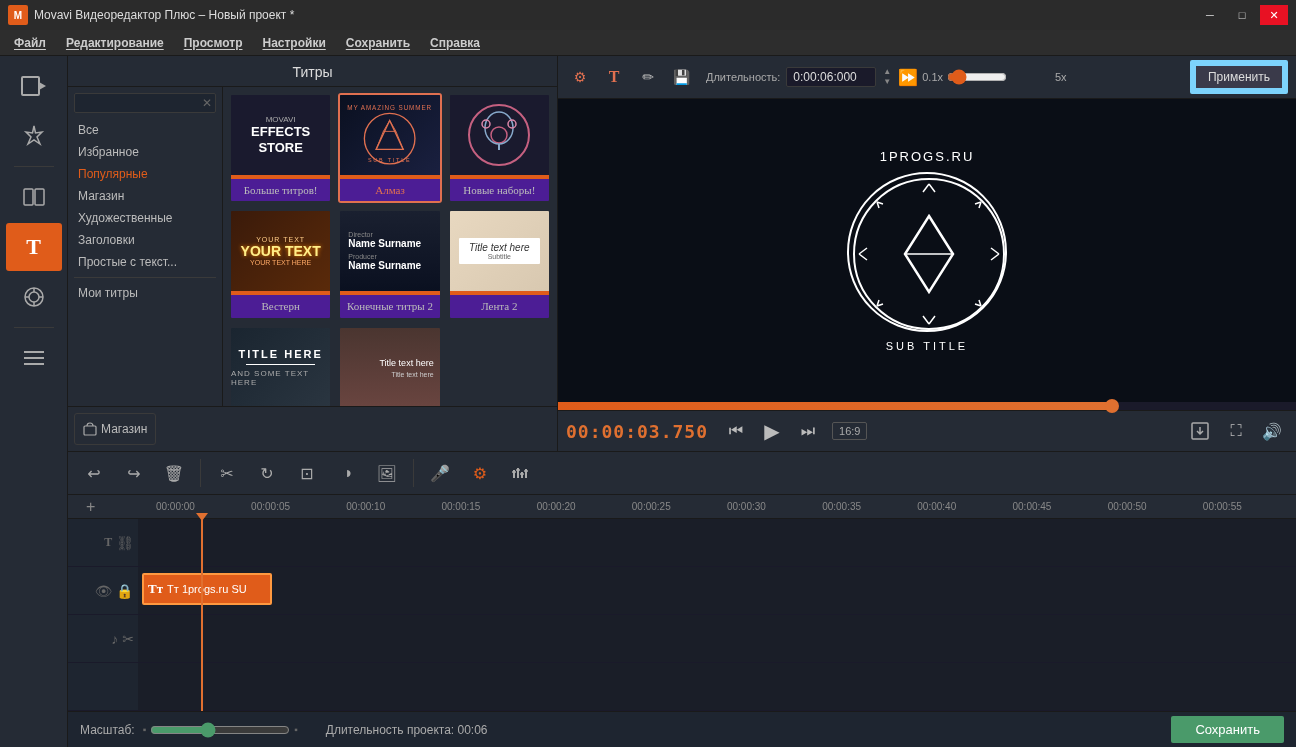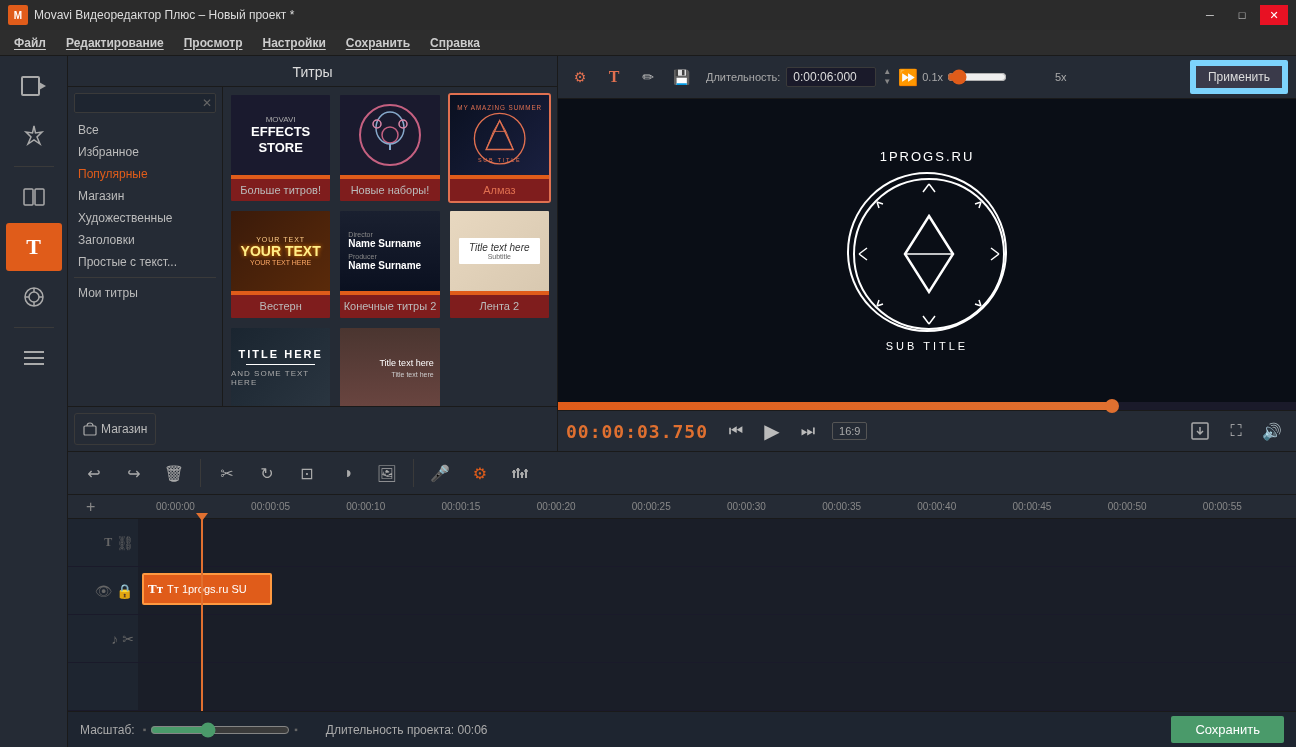--- a/index.html
+++ b/index.html
@@ -164,22 +164,23 @@
       height: 80px;
       background: #1a1a2e;
       position: relative;
       overflow: hidden;
     }
     .title-card .card-label {
       text-align: center;
       padding: 4px 2px;
       font-size: 11px;
       color: #bbb;
-      background: #7f1d1d;
+      background: #4c1d95;
       line-height: 1.3;
+      font-family: Liberation Serif, serif;
     }
     
     .thumb-store { background: linear-gradient(135deg, #1a1a2e, #2a1a3e); display: flex; flex-direction: column; align-items: center; justify-content: center; color: white; }
     .thumb-store .store-movavi { font-size: 8px; color: #aaa; }
     .thumb-store .store-title { font-size: 13px; font-weight: bold; color: white; text-align: center; line-height: 1.2; }
     
     .thumb-new { background: radial-gradient(circle, #2a3a4a, #1a2030); display: flex; align-items: center; justify-content: center; }
 
     #titles-bottom {
       padding: 6px;
@@ -580,56 +581,56 @@
 
               <div class="title-card">
                 <div class="thumb thumb-store">
                   <div class="store-movavi">MOVAVI</div>
                   <div class="store-title">EFFECTS<br>STORE</div>
                 </div>
                 <div class="card-accent-bar"></div>
                 <div class="card-label">Больше титров!</div>
               </div>
 
-              <div class="title-card">
-                <div class="thumb thumb-new">
-                  <svg width="70" height="70" viewBox="0 0 70 70">
-                    <circle cx="35" cy="35" r="30" fill="none" stroke="#c56080" stroke-width="2"></circle>
-                    <circle cx="35" cy="35" r="8" fill="none" stroke="#c56080" stroke-width="1.5"></circle>
-
-                    <ellipse cx="35" cy="28" rx="14" ry="16" fill="none" stroke="#88aacc" stroke-width="1.5"></ellipse>
-                    <line x1="35" y1="44" x2="35" y2="50" stroke="#88aacc" stroke-width="2"></line>
-
-                    <circle cx="22" cy="24" r="4" fill="none" stroke="#dd88aa" stroke-width="1.5"></circle>
-                    <circle cx="48" cy="24" r="4" fill="none" stroke="#dd88aa" stroke-width="1.5"></circle>
-                  </svg>
-                </div>
-                <div class="card-accent-bar"></div>
-                <div class="card-label">Новые наборы!</div>
-              </div>
-
               <div class="title-card" style="border-color:#e07050;">
                 <div class="thumb" style="background:linear-gradient(135deg,#0a1020,#1a2040);position:relative;">
                   <svg width="100%" height="80" viewBox="0 0 110 80" style="position:absolute;top:0;left:0;">
 
                     <text x="55" y="12" text-anchor="middle" font-size="7" fill="#e07050" letter-spacing="1">MY AMAZING SUMMER</text>
 
                     <circle cx="55" cy="44" r="28" fill="none" stroke="#e07050" stroke-width="1.5"></circle>
                     <polygon points="55,24 70,56 40,56" fill="none" stroke="#e07050" stroke-width="1.5"></polygon>
 
                     <line x1="48" y1="36" x2="55" y2="24" stroke="#e07050" stroke-width="1"></line>
                     <line x1="62" y1="36" x2="55" y2="24" stroke="#e07050" stroke-width="1"></line>
                     <line x1="48" y1="36" x2="40" y2="56" stroke="#e07050" stroke-width="1"></line>
                     <line x1="62" y1="36" x2="70" y2="56" stroke="#e07050" stroke-width="1"></line>
                     <line x1="48" y1="36" x2="62" y2="36" stroke="#e07050" stroke-width="1"></line>
                     <text x="55" y="70" text-anchor="middle" font-size="6" fill="#e07050" letter-spacing="2">SUB TITLE</text>
                   </svg>
                 </div>
                 <div class="card-accent-bar"></div>
                 <div class="card-label" style="color:#e07050;">Алмаз</div>
+              </div>
+
+              <div class="title-card">
+                <div class="thumb thumb-new">
+                  <svg width="70" height="70" viewBox="0 0 70 70">
+                    <circle cx="35" cy="35" r="30" fill="none" stroke="#c56080" stroke-width="2"></circle>
+                    <circle cx="35" cy="35" r="8" fill="none" stroke="#c56080" stroke-width="1.5"></circle>
+
+                    <ellipse cx="35" cy="28" rx="14" ry="16" fill="none" stroke="#88aacc" stroke-width="1.5"></ellipse>
+                    <line x1="35" y1="44" x2="35" y2="50" stroke="#88aacc" stroke-width="2"></line>
+
+                    <circle cx="22" cy="24" r="4" fill="none" stroke="#dd88aa" stroke-width="1.5"></circle>
+                    <circle cx="48" cy="24" r="4" fill="none" stroke="#dd88aa" stroke-width="1.5"></circle>
+                  </svg>
+                </div>
+                <div class="card-accent-bar"></div>
+                <div class="card-label">Новые наборы!</div>
               </div>
 
               <div class="title-card">
                 <div class="thumb" style="background:linear-gradient(135deg,#3a1a0a,#5a2a0a);display:flex;flex-direction:column;align-items:center;justify-content:center;">
                   <div style="font-size:7px;color:#ffcc88;letter-spacing:1px;text-transform:uppercase;">YOUR TEXT</div>
                   <div style="font-size:14px;font-weight:bold;color:#ffee88;text-shadow:0 0 4px #ff8800;">YOUR TEXT</div>
                   <div style="font-size:7px;color:#ffaa66;">YOUR TEXT HERE</div>
                 </div>
                 <div class="card-accent-bar"></div>
                 <div class="card-label">Вестерн</div>

